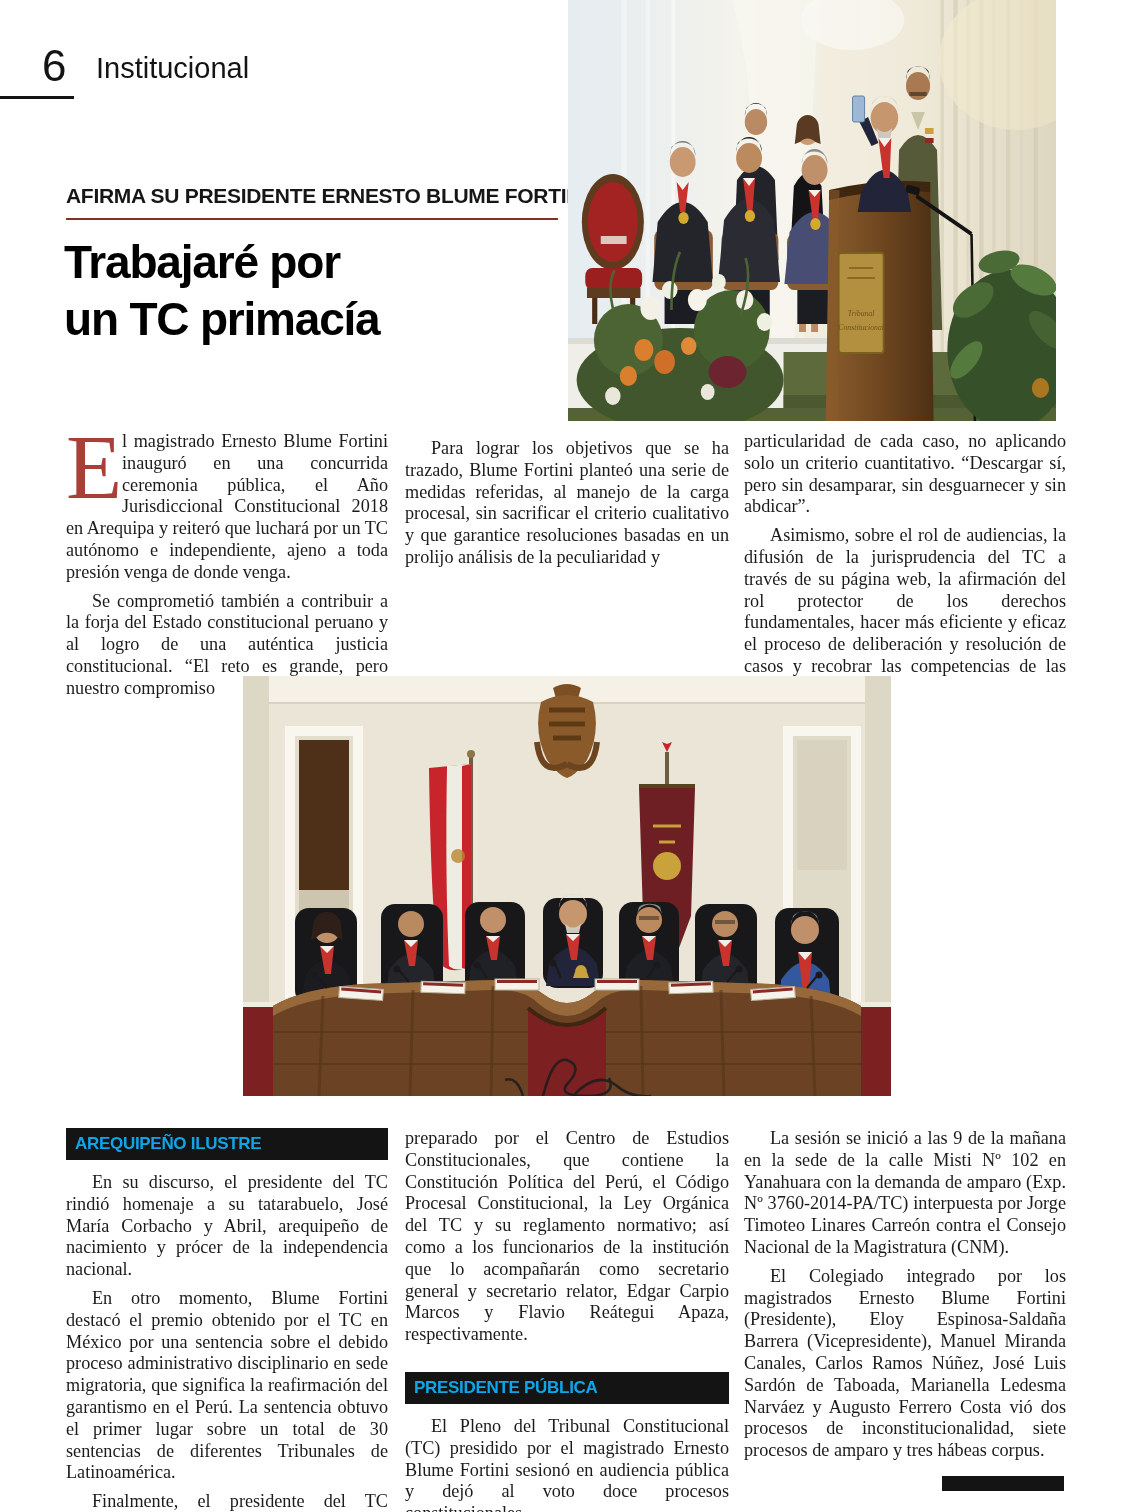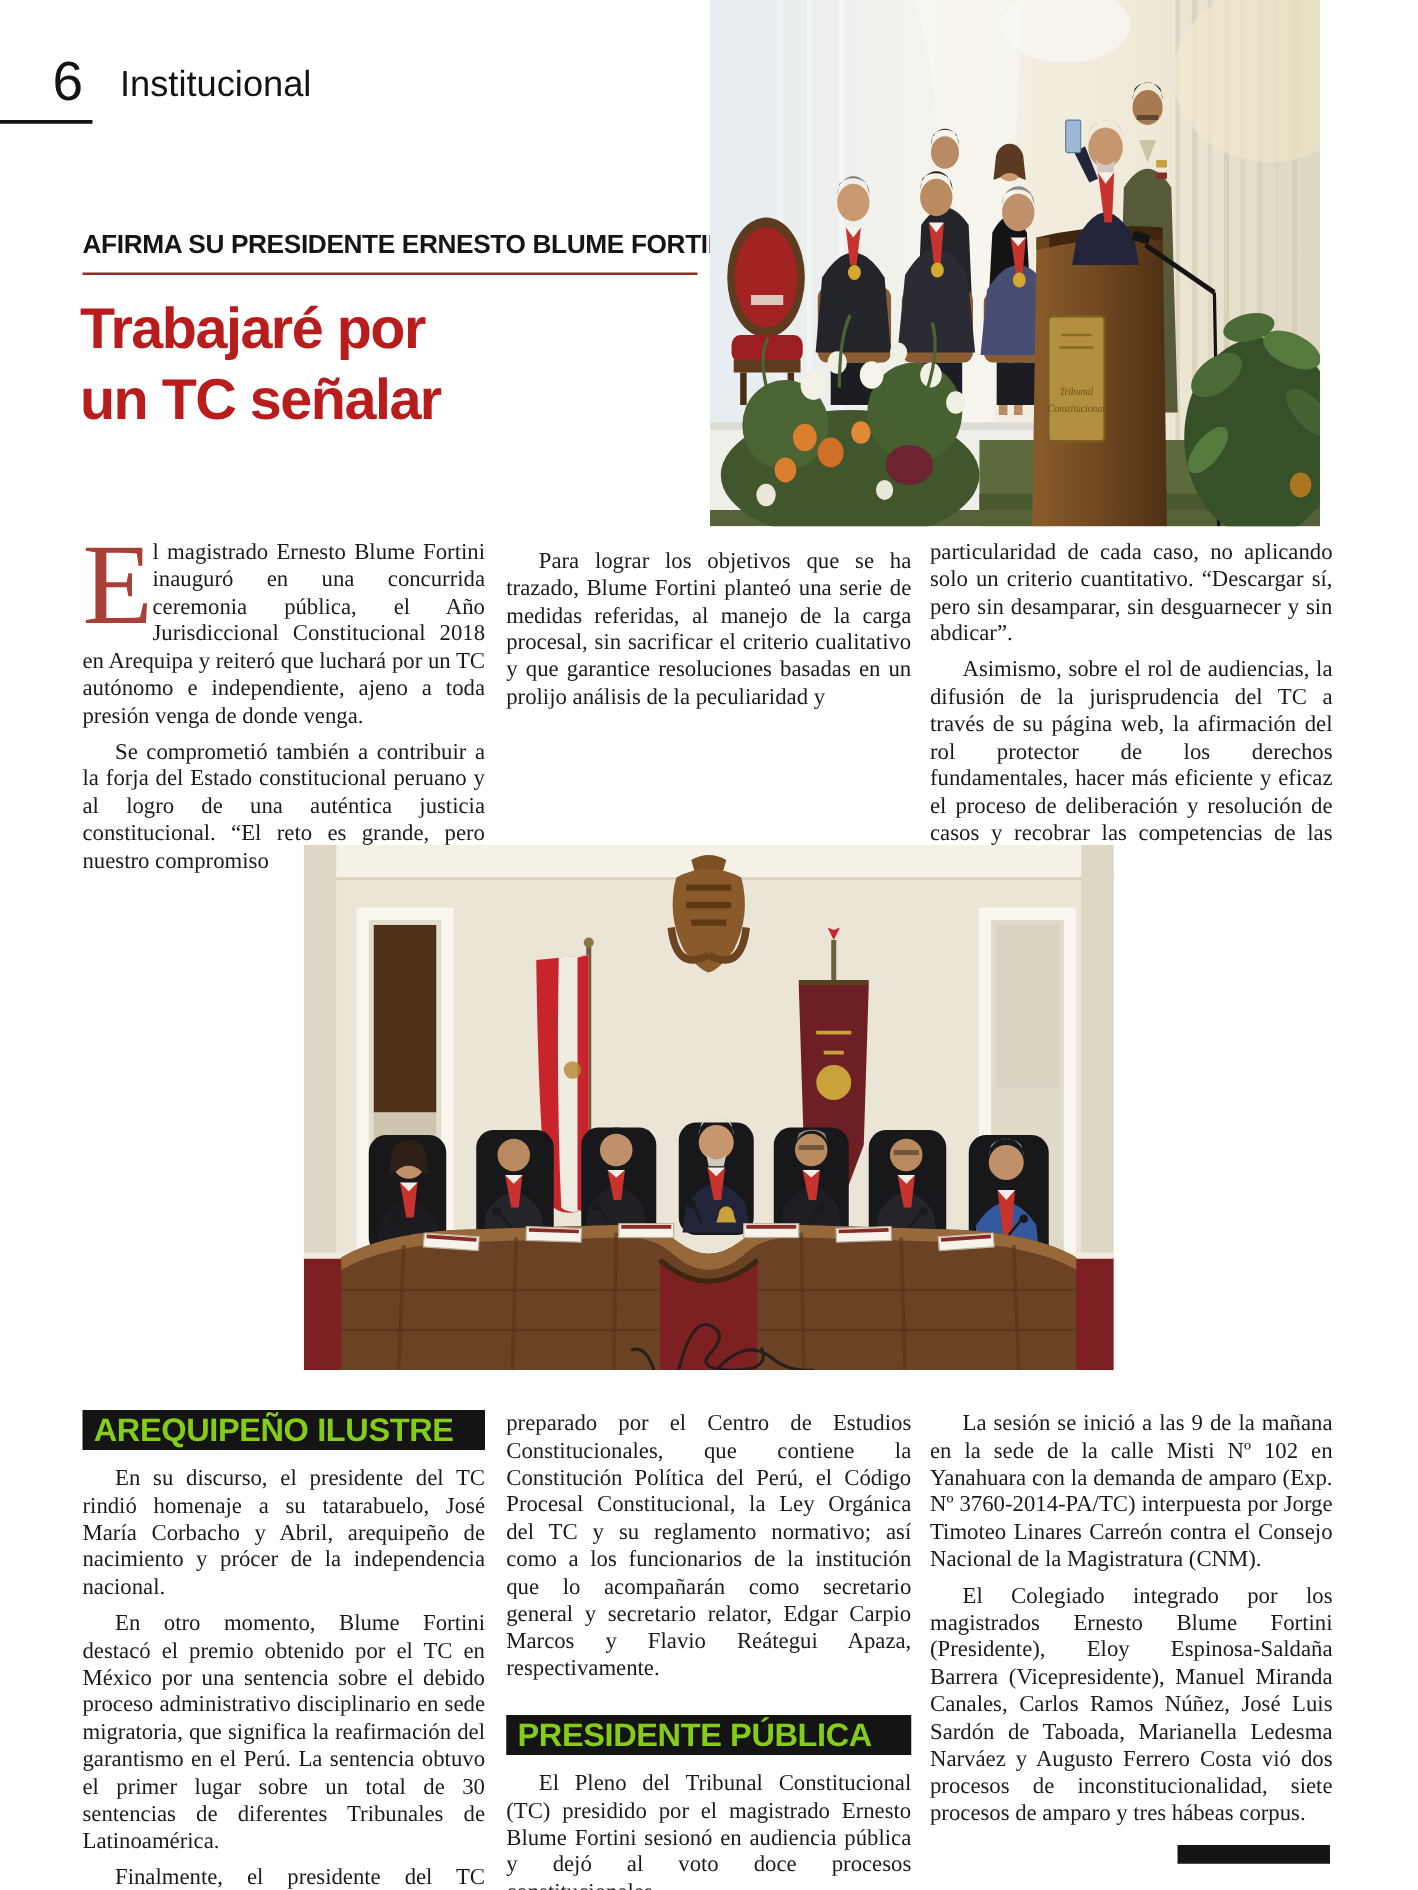--- a/index.html
+++ b/index.html
@@ -22,21 +22,21 @@
   
   .kicker{
     left:66px;top:184px;width:500px;
     font-family:"Liberation Sans",sans-serif;font-weight:700;
     font-size:21px;letter-spacing:-0.3px;color:#161616;white-space:nowrap;
   }
   .kicker-rule{left:66px;top:218px;width:492px;height:2px;background:#86302a;}
   .headline{
     left:64px;top:234px;width:500px;
     font-family:"Liberation Sans",sans-serif;font-weight:700;
-    font-size:46px;line-height:57px;letter-spacing:-1.2px;color:#b91c1c;
+    font-size:46px;line-height:57px;letter-spacing:-1.2px;color:#000000;
   }
   
   .photo-top{left:568px;top:0;width:488px;height:421px;}
   .photo-mid{left:243px;top:676px;width:648px;height:420px;}
   .photo-top svg,.photo-mid svg{display:block;width:100%;height:100%;}
   
   .col{position:absolute;text-align:justify;color:#1b1b1b;}
   .colA{left:66px;width:322px;}
   .colB{left:405px;width:324px;}
   .colC{left:744px;width:322px;}
@@ -47,43 +47,43 @@
     text-align:justify;text-justify:inter-word;
   }
   .col p.ind{text-indent:26px;margin-top:7px;}
   .col p.cont{text-indent:0;}
   .dropcap{
     float:left;color:#a84038;font-family:"Liberation Serif",serif;
     font-size:92px;line-height:66px;height:64px;width:50px;
     margin:3px 6px 0 0;text-align:left;
   }
   .bar-title{
-    height:32px;background:#141414;color:#84cc16;
+    height:32px;background:#141414;color:#0ea5e9;
     font-family:"Liberation Sans",sans-serif;font-weight:700;
-    font-size:26px;line-height:32px;padding-left:9px;letter-spacing:-0.3px;
+    font-size:17px;line-height:32px;padding-left:9px;letter-spacing:-0.3px;
     margin-bottom:12px;
   }
   .bar-title.mid{margin-top:26px;}
   .end-bar{
     display:block;width:122px;height:15px;background:#141414;
     margin:14px 2px 0 auto;
   }
 </style>
 </head>
 <body>
 
 <div class="abs page-num">6</div>
 <div class="abs section-name">Institucional</div>
 <div class="abs page-num-rule"></div>
 
 <div class="abs kicker">AFIRMA SU PRESIDENTE ERNESTO BLUME FORTINI</div>
 <div class="abs kicker-rule"></div>
 <h1 class="abs headline" style="margin:0;">
   <span>Trabajaré por</span><br>
-  <span>un TC señalar</span><br>
+  <span>un TC primacía</span><br>
 </h1>
 
 <div class="abs photo-top">
 <svg viewBox="0 0 566 421" preserveAspectRatio="none">
   <defs>
     <linearGradient id="bgT" x1="0" y1="0" x2="1" y2="0">
       <stop offset="0" stop-color="#e3ebf0"></stop>
           <stop offset="0.35" stop-color="#f4f3ec"></stop>
       <stop offset="0.72" stop-color="#efe9d8"></stop>
           <stop offset="1" stop-color="#ddd6c0"></stop>

